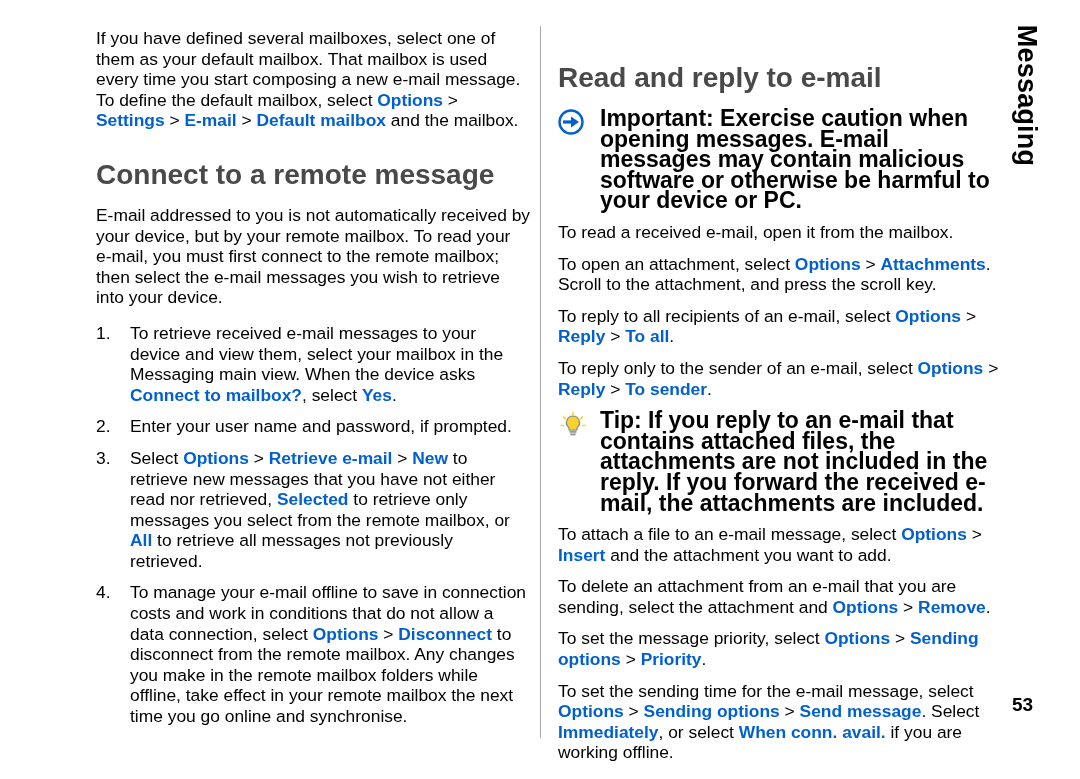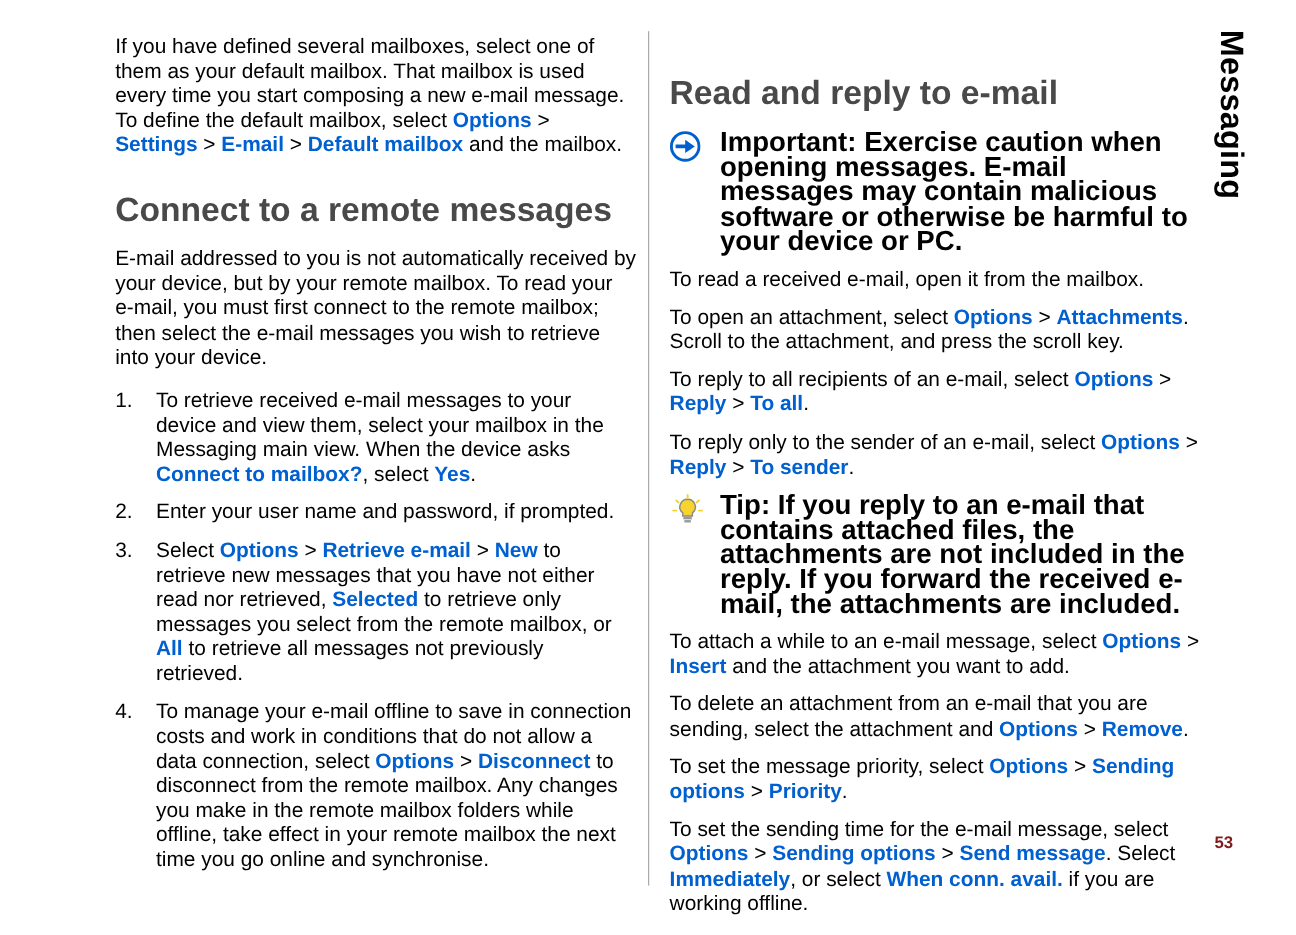--- a/index.html
+++ b/index.html
@@ -132,39 +132,39 @@
     width: 26px; height: 26px;
   }
   .icon-tip {
     width: 30px; height: 30px;
   }
   
   .page-number {
     position: absolute;
     left: 1012px;
     top: 694px;
-    font-size: 14px;
-    font-weight: bold;
-    color: #7f1d1d;
+    font-size: 19px;
+    font-weight: bold;
+    color: #000000;
   }
 </style>
 </head>
 <body>
 
 <div class="page">
 
   <div class="divider"></div>
 
   <div class="col-left">
 
     <p><span>If you have defined several mailboxes, select one of them as your default mailbox. That mailbox is used every time you start composing a new e-mail message. To define the default mailbox, select </span><b class="blue">Options</b><span> &gt; </span><b class="blue">Settings</b><span> &gt; </span><b class="blue">E-mail</b><span> &gt; </span><b class="blue">Default mailbox</b><span> and the mailbox.</span></p>
 
     <div class="spacer-lg"></div>
 
-    <h1 class="h1">Connect to a remote messages</h1>
+    <h1 class="h1">Connect to a remote message</h1>
 
     <p>E-mail addressed to you is not automatically received by your device, but by your remote mailbox. To read your e-mail, you must first connect to the remote mailbox; then select the e-mail messages you wish to retrieve into your device.</p>
 
     <div class="spacer-sm"></div>
 
     <ol class="steps">
       <li>
         <span class="num">1.</span>
         <span><span>To retrieve received e-mail messages to your device and view them, select your mailbox in the Messaging main view. When the device asks </span><b class="blue">Connect to mailbox?</b><span>, select </span><b class="blue">Yes</b><span>.</span></span>
       </li>
@@ -208,21 +208,21 @@
         <svg class="icon-tip" viewBox="0 0 30 30" xmlns="http://www.w3.org/2000/svg">
           <path d="M15 5 a6.5 6.5 0 0 1 4 11.6 v2.4 h-8 v-2.4 A6.5 6.5 0 0 1 15 5 z" fill="#f6d32d" stroke="#8a8a8a" stroke-width="1.2"></path>
           <rect x="11.5" y="19.6" width="7" height="2.2" fill="#9a9a9a"></rect>
           <rect x="12.3" y="22.4" width="5.4" height="2.0" fill="#9a9a9a"></rect>
           <path d="M15 1.5 v2.6 M24.5 6 l-1.9 1.8 M5.5 6 l1.9 1.8 M27 14.5 h-2.6 M3 14.5 h2.6" stroke="#f6d32d" stroke-width="1.6" stroke-linecap="round"></path>
         </svg>
       </span>
       <span><b>Tip:</b><span> If you reply to an e-mail that contains attached files, the attachments are not included in the reply. If you forward the received e-mail, the attachments are included.</span></span>
     </div>
 
-    <p><span>To attach a while to an e-mail message, select </span><b class="blue">Options</b><span> &gt; </span><b class="blue">Insert</b><span> and the attachment you want to add.</span></p>
+    <p><span>To attach a file to an e-mail message, select </span><b class="blue">Options</b><span> &gt; </span><b class="blue">Insert</b><span> and the attachment you want to add.</span></p>
     <p><span>To delete an attachment from an e-mail that you are sending, select the attachment and </span><b class="blue">Options</b><span> &gt; </span><b class="blue">Remove</b><span>.</span></p>
     <p><span>To set the message priority, select </span><b class="blue">Options</b><span> &gt; </span><b class="blue">Sending options</b><span> &gt; </span><b class="blue">Priority</b><span>.</span></p>
     <p><span>To set the sending time for the e-mail message, select </span><b class="blue">Options</b><span> &gt; </span><b class="blue">Sending options</b><span> &gt; </span><b class="blue">Send message</b><span>. Select </span><b class="blue">Immediately</b><span>, or select </span><b class="blue">When conn. avail.</b><span> if you are working offline.</span></p>
   </div>
 
   <div class="side-tab">
     <span>Messaging</span>
   </div>
 
   <div class="page-number">53</div>

